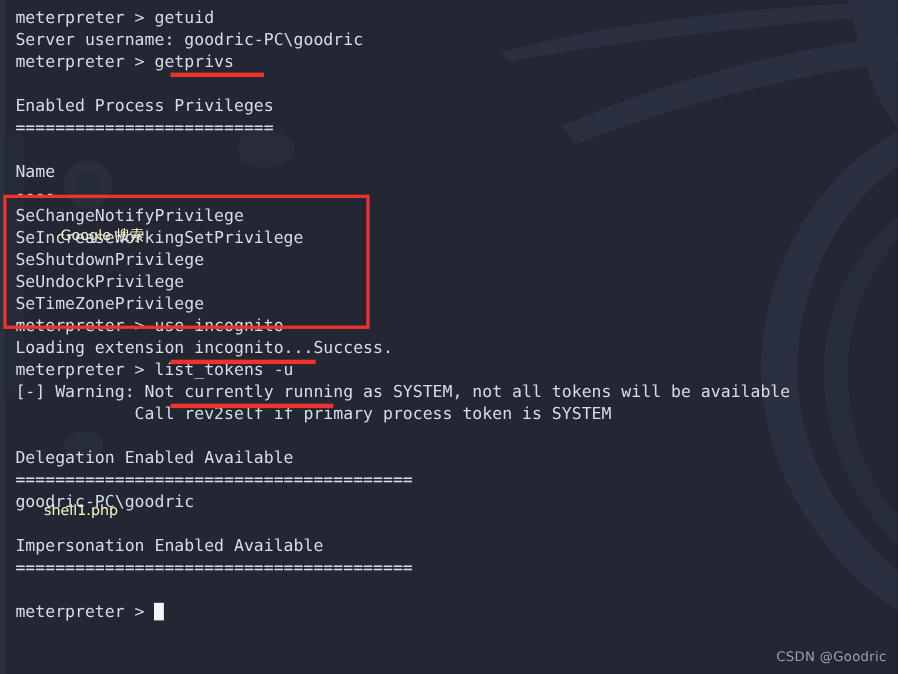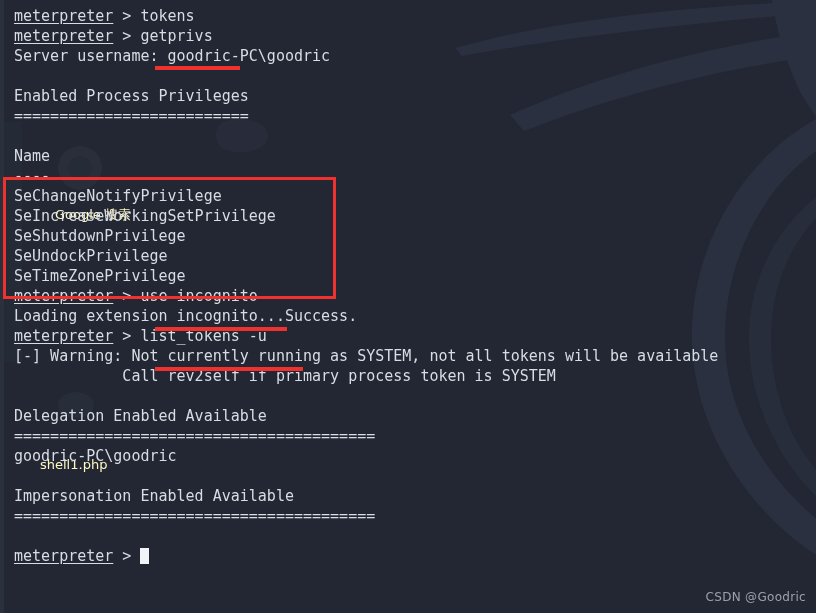--- a/index.html
+++ b/index.html
@@ -53,21 +53,20 @@
     padding: 6px 0 0 14px;
     box-sizing: border-box;
   }
   .line {
     height: 20px;
     white-space: pre;
   }
   .blank { height: 20px; }
 
   .prompt-host {
-    text-decoration: underline;
     text-underline-offset: 2px;
   }
   .cmd { }
 
   
   .rule {
     white-space: pre;
     height: 20px;
     letter-spacing: 0;
   }
@@ -145,25 +144,25 @@
   <div class="ghost-circle" style="left:58px; top:146px; width:44px; height:44px; background:#2a2e3b;"></div>
   <div class="ghost-circle" style="left:68px; top:156px; width:24px; height:24px; background:#262b38;"></div>
   <div class="ghost-circle" style="left:58px; top:392px; width:36px; height:26px; background:#282d3a;"></div>
   <div class="ghost" style="left:40px; top:455px;">shell1.php</div>
   <div class="ghost" style="left:55px; top:205px;">Google 搜索</div>
 
   <div id="left-edge"></div>
 
   <div id="term">
 
-    <div class="line"><span class="prompt-host">meterpreter</span><span> &gt; </span><span class="cmd">tokens</span></div>
+    <div class="line"><span class="prompt-host">meterpreter</span><span> &gt; </span><span class="cmd">getuid</span></div>
+
+    <div class="line">Server username: goodric-PC\goodric</div>
 
     <div class="line"><span class="prompt-host">meterpreter</span><span> &gt; </span><span class="cmd">getprivs</span></div>
-
-    <div class="line">Server username: goodric-PC\goodric</div>
 
     <div class="blank"></div>
 
     <div class="line">Enabled Process Privileges</div>
     <div class="rule">==========================</div>
 
     <div class="blank"></div>
 
     <div class="line">Name</div>
     <div class="rule">----</div>

